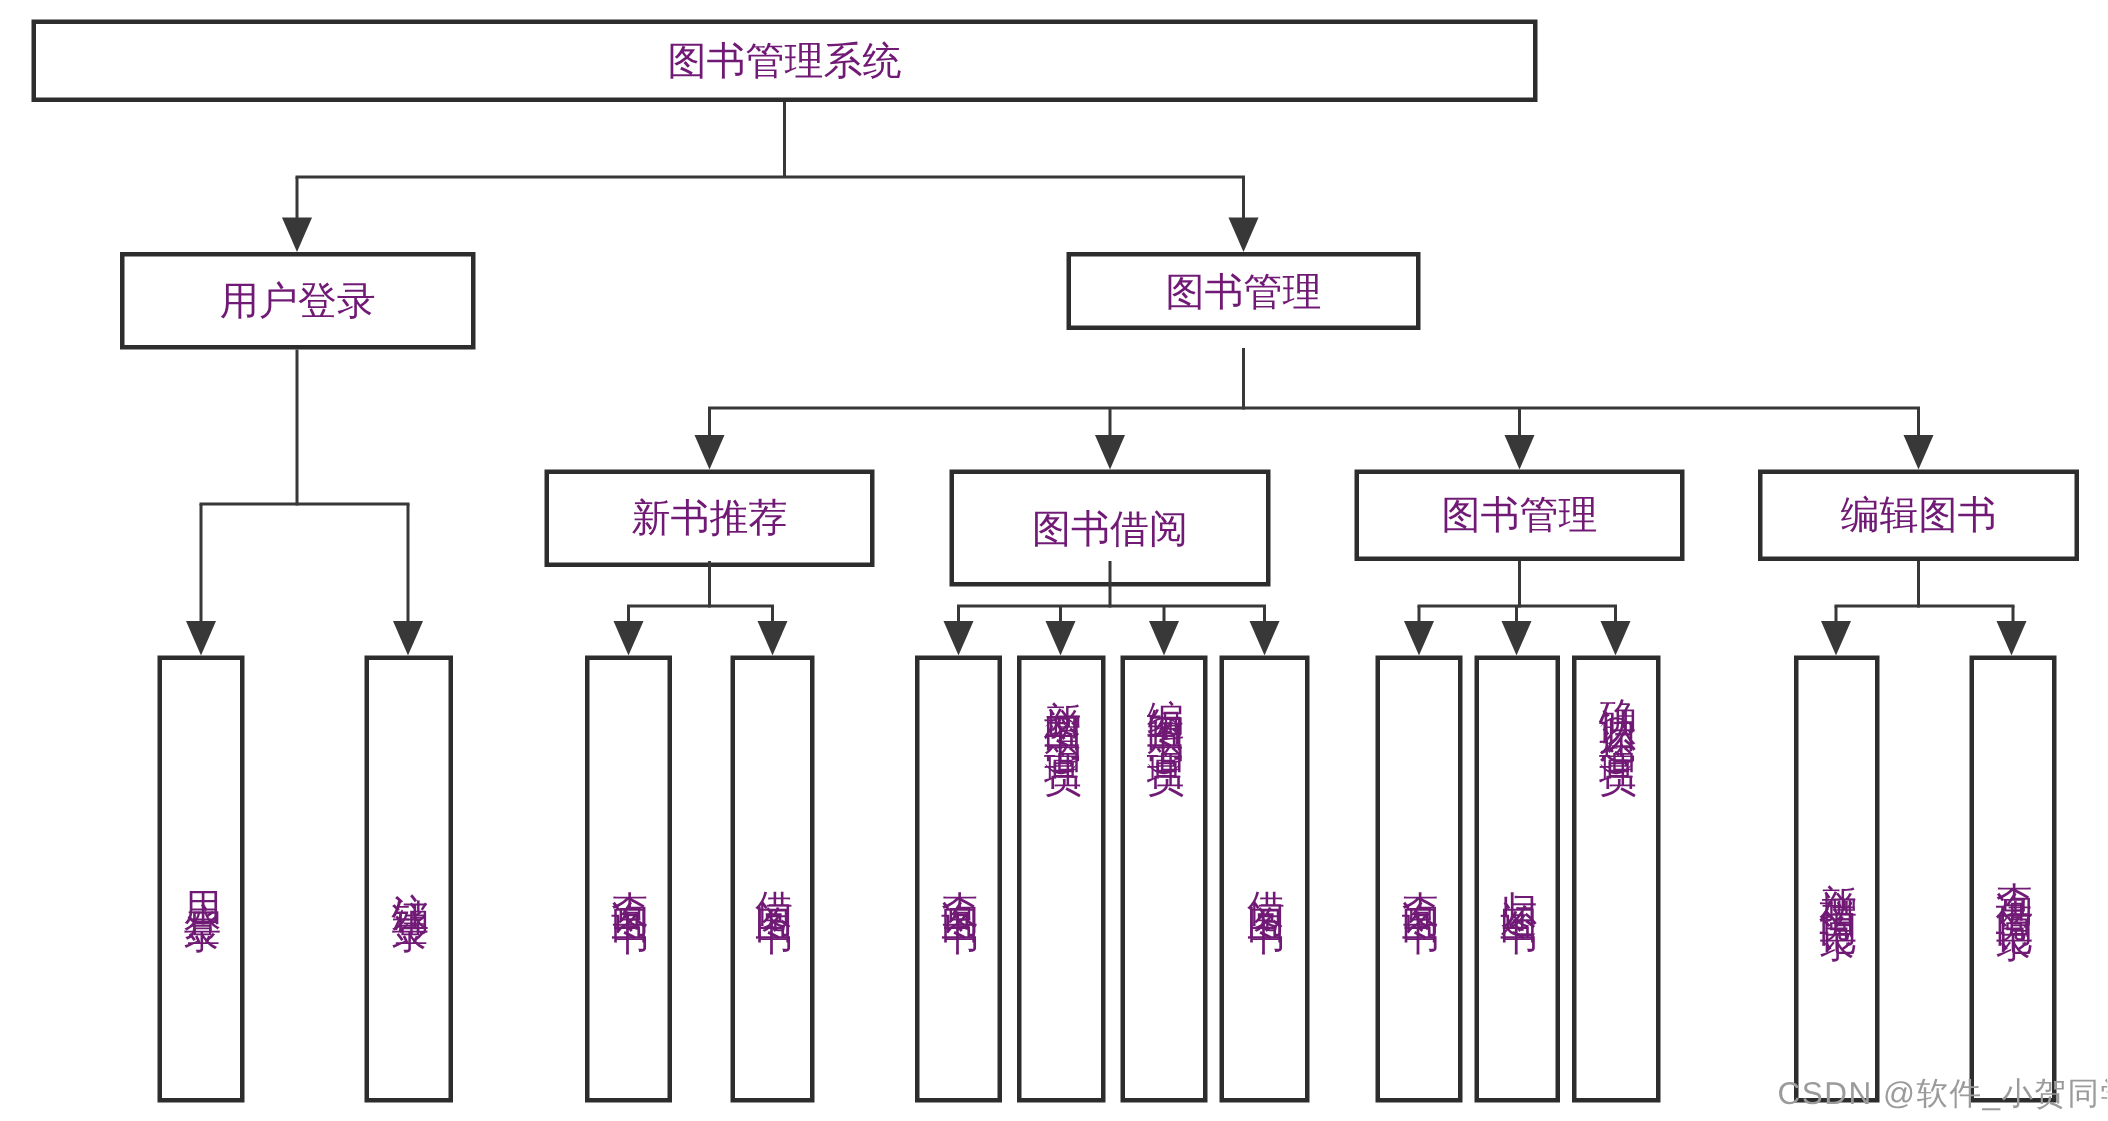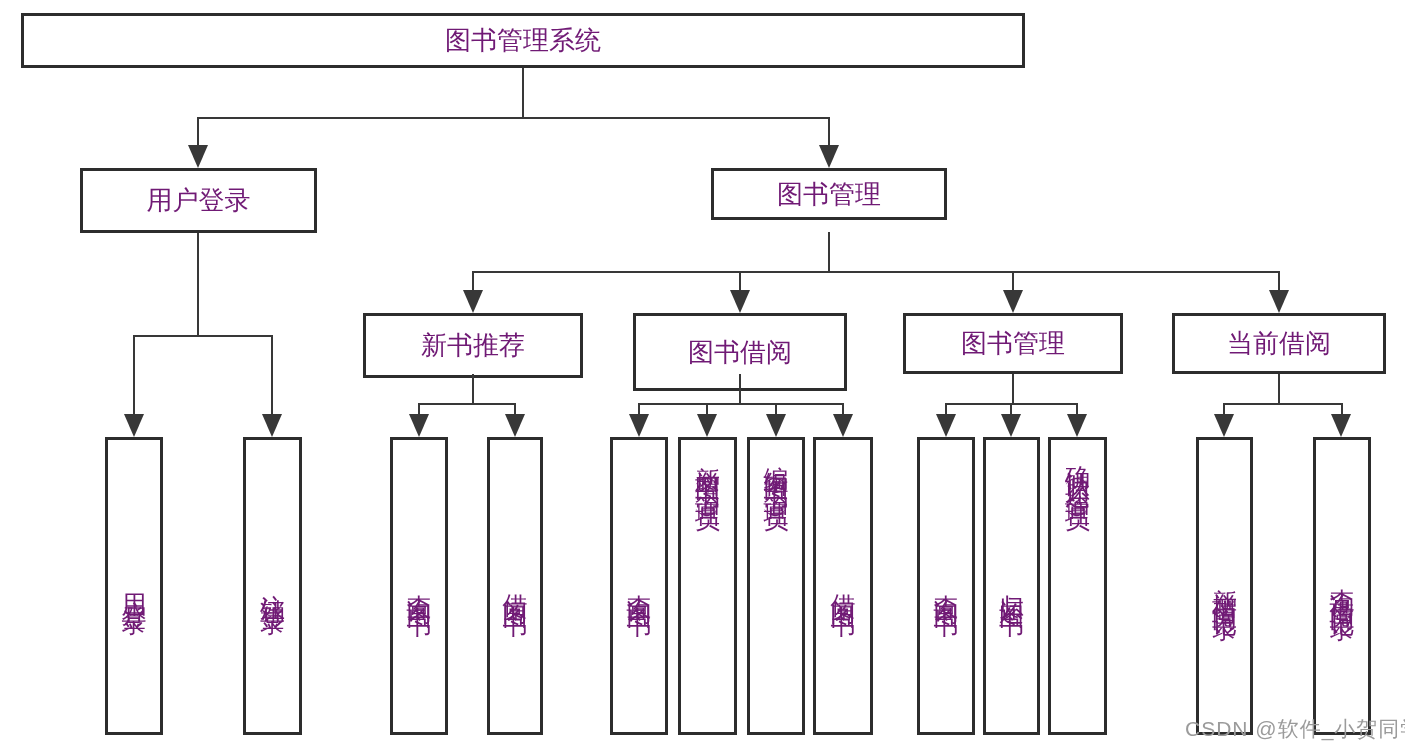--- a/index.html
+++ b/index.html
@@ -50,21 +50,21 @@
   <div class="box" style="left:363px;top:313px;width:220px;height:65px">
     <span class="lbl">新书推荐</span>
   </div>
   <div class="box" style="left:633px;top:313px;width:214px;height:78px">
     <span class="lbl">图书借阅</span>
   </div>
   <div class="box" style="left:903px;top:313px;width:220px;height:61px">
     <span class="lbl">图书管理</span>
   </div>
   <div class="box" style="left:1172px;top:313px;width:214px;height:61px">
-    <span class="lbl">当前借阅</span>
+    <span class="lbl">编辑图书</span>
   </div>
 
   <div class="box leaf" style="left:105px;top:437px;width:58px;height:298px">
     <span class="lbl">用户登录</span>
   </div>
   <div class="box leaf" style="left:243px;top:437px;width:59px;height:298px">
     <span class="lbl">注销登录</span>
   </div>
 
   <div class="box leaf" style="left:390px;top:437px;width:58px;height:298px">

